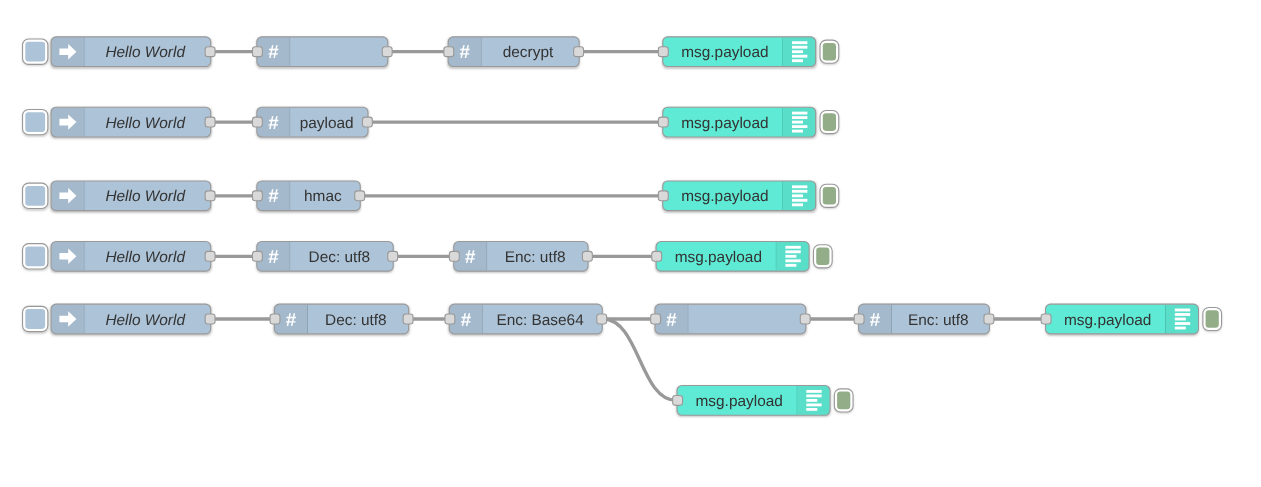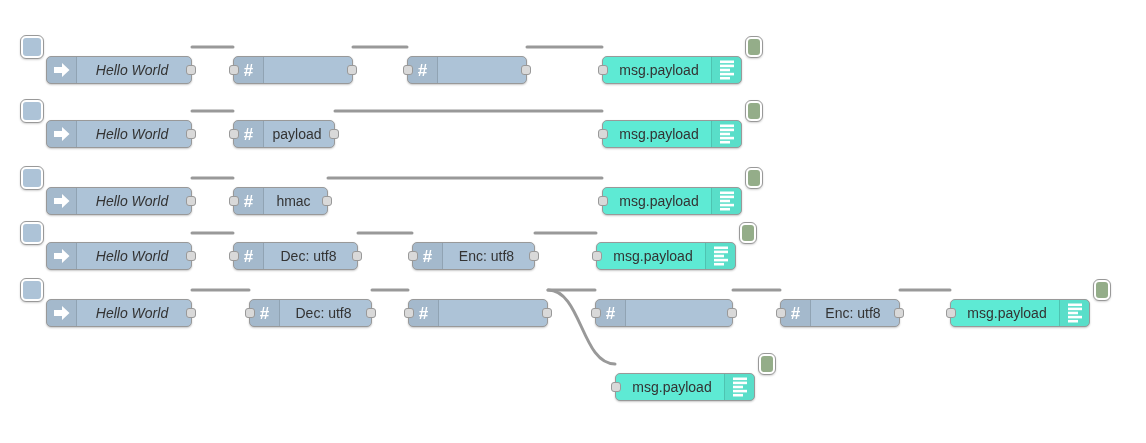--- a/index.html
+++ b/index.html
@@ -25,21 +25,20 @@
     stroke-linecap: round;
   }
 
   .node {
     position: absolute;
     z-index: 2;
     border: 1px solid #999999;
     border-radius: 5px;
     box-shadow: 0 1px 2px rgba(0,0,0,0.22);
     cursor: pointer;
-    margin-top: 23px;
   }
   .node.blue  { background: #adc3d7; }
   .node.green { background: #5eead4; }
 
   .icon-box {
     position: absolute;
     top: 0; bottom: 0;
     width: 30px;
     background: rgba(0,0,0,0.05);
     display: flex;
@@ -138,20 +137,21 @@
         <div class="icon-box left">
           <span class="hash-glyph">#</span>
         </div>
         <div class="port in" style="top: 8px;"></div>
         <div class="port out" style="top: 8px;"></div>
       </div>
       <div class="node blue" style="left: 407px; top: 33px; width: 120px; height: 28px;">
         <div class="icon-box left">
           <span class="hash-glyph">#</span>
         </div>
+        <span class="node-label" style="left: 30px; right: 4px;">decrypt</span>
         <div class="port in" style="top: 8px;"></div>
         <div class="port out" style="top: 8px;"></div>
       </div>
       <div class="node green" style="left: 602px; top: 33px; width: 140px; height: 28px;">
         <div class="icon-box right">
           <svg width="20" height="22" viewBox="0 0 20 22">
             <rect x="3" y="1.5" width="14" height="2.6" fill="#ffffff"></rect>
             <rect x="3" y="5.6" width="14" height="2.6" fill="#ffffff"></rect>
             <rect x="3" y="9.7" width="10" height="2.6" fill="#ffffff"></rect>
             <rect x="3" y="13.8" width="14" height="2.6" fill="#ffffff"></rect>
@@ -297,20 +297,21 @@
           <span class="hash-glyph">#</span>
         </div>
         <span class="node-label" style="left: 30px; right: 4px;">Dec: utf8</span>
         <div class="port in" style="top: 8px;"></div>
         <div class="port out" style="top: 8px;"></div>
       </div>
       <div class="node blue" style="left: 408px; top: 276px; width: 140px; height: 28px;">
         <div class="icon-box left">
           <span class="hash-glyph">#</span>
         </div>
+        <span class="node-label" style="left: 30px; right: 4px;">Enc: Base64</span>
         <div class="port in" style="top: 8px;"></div>
         <div class="port out" style="top: 8px;"></div>
       </div>
       <div class="node blue" style="left: 595px; top: 276px; width: 138px; height: 28px;">
         <div class="icon-box left">
           <span class="hash-glyph">#</span>
         </div>
         <div class="port in" style="top: 8px;"></div>
         <div class="port out" style="top: 8px;"></div>
       </div>

